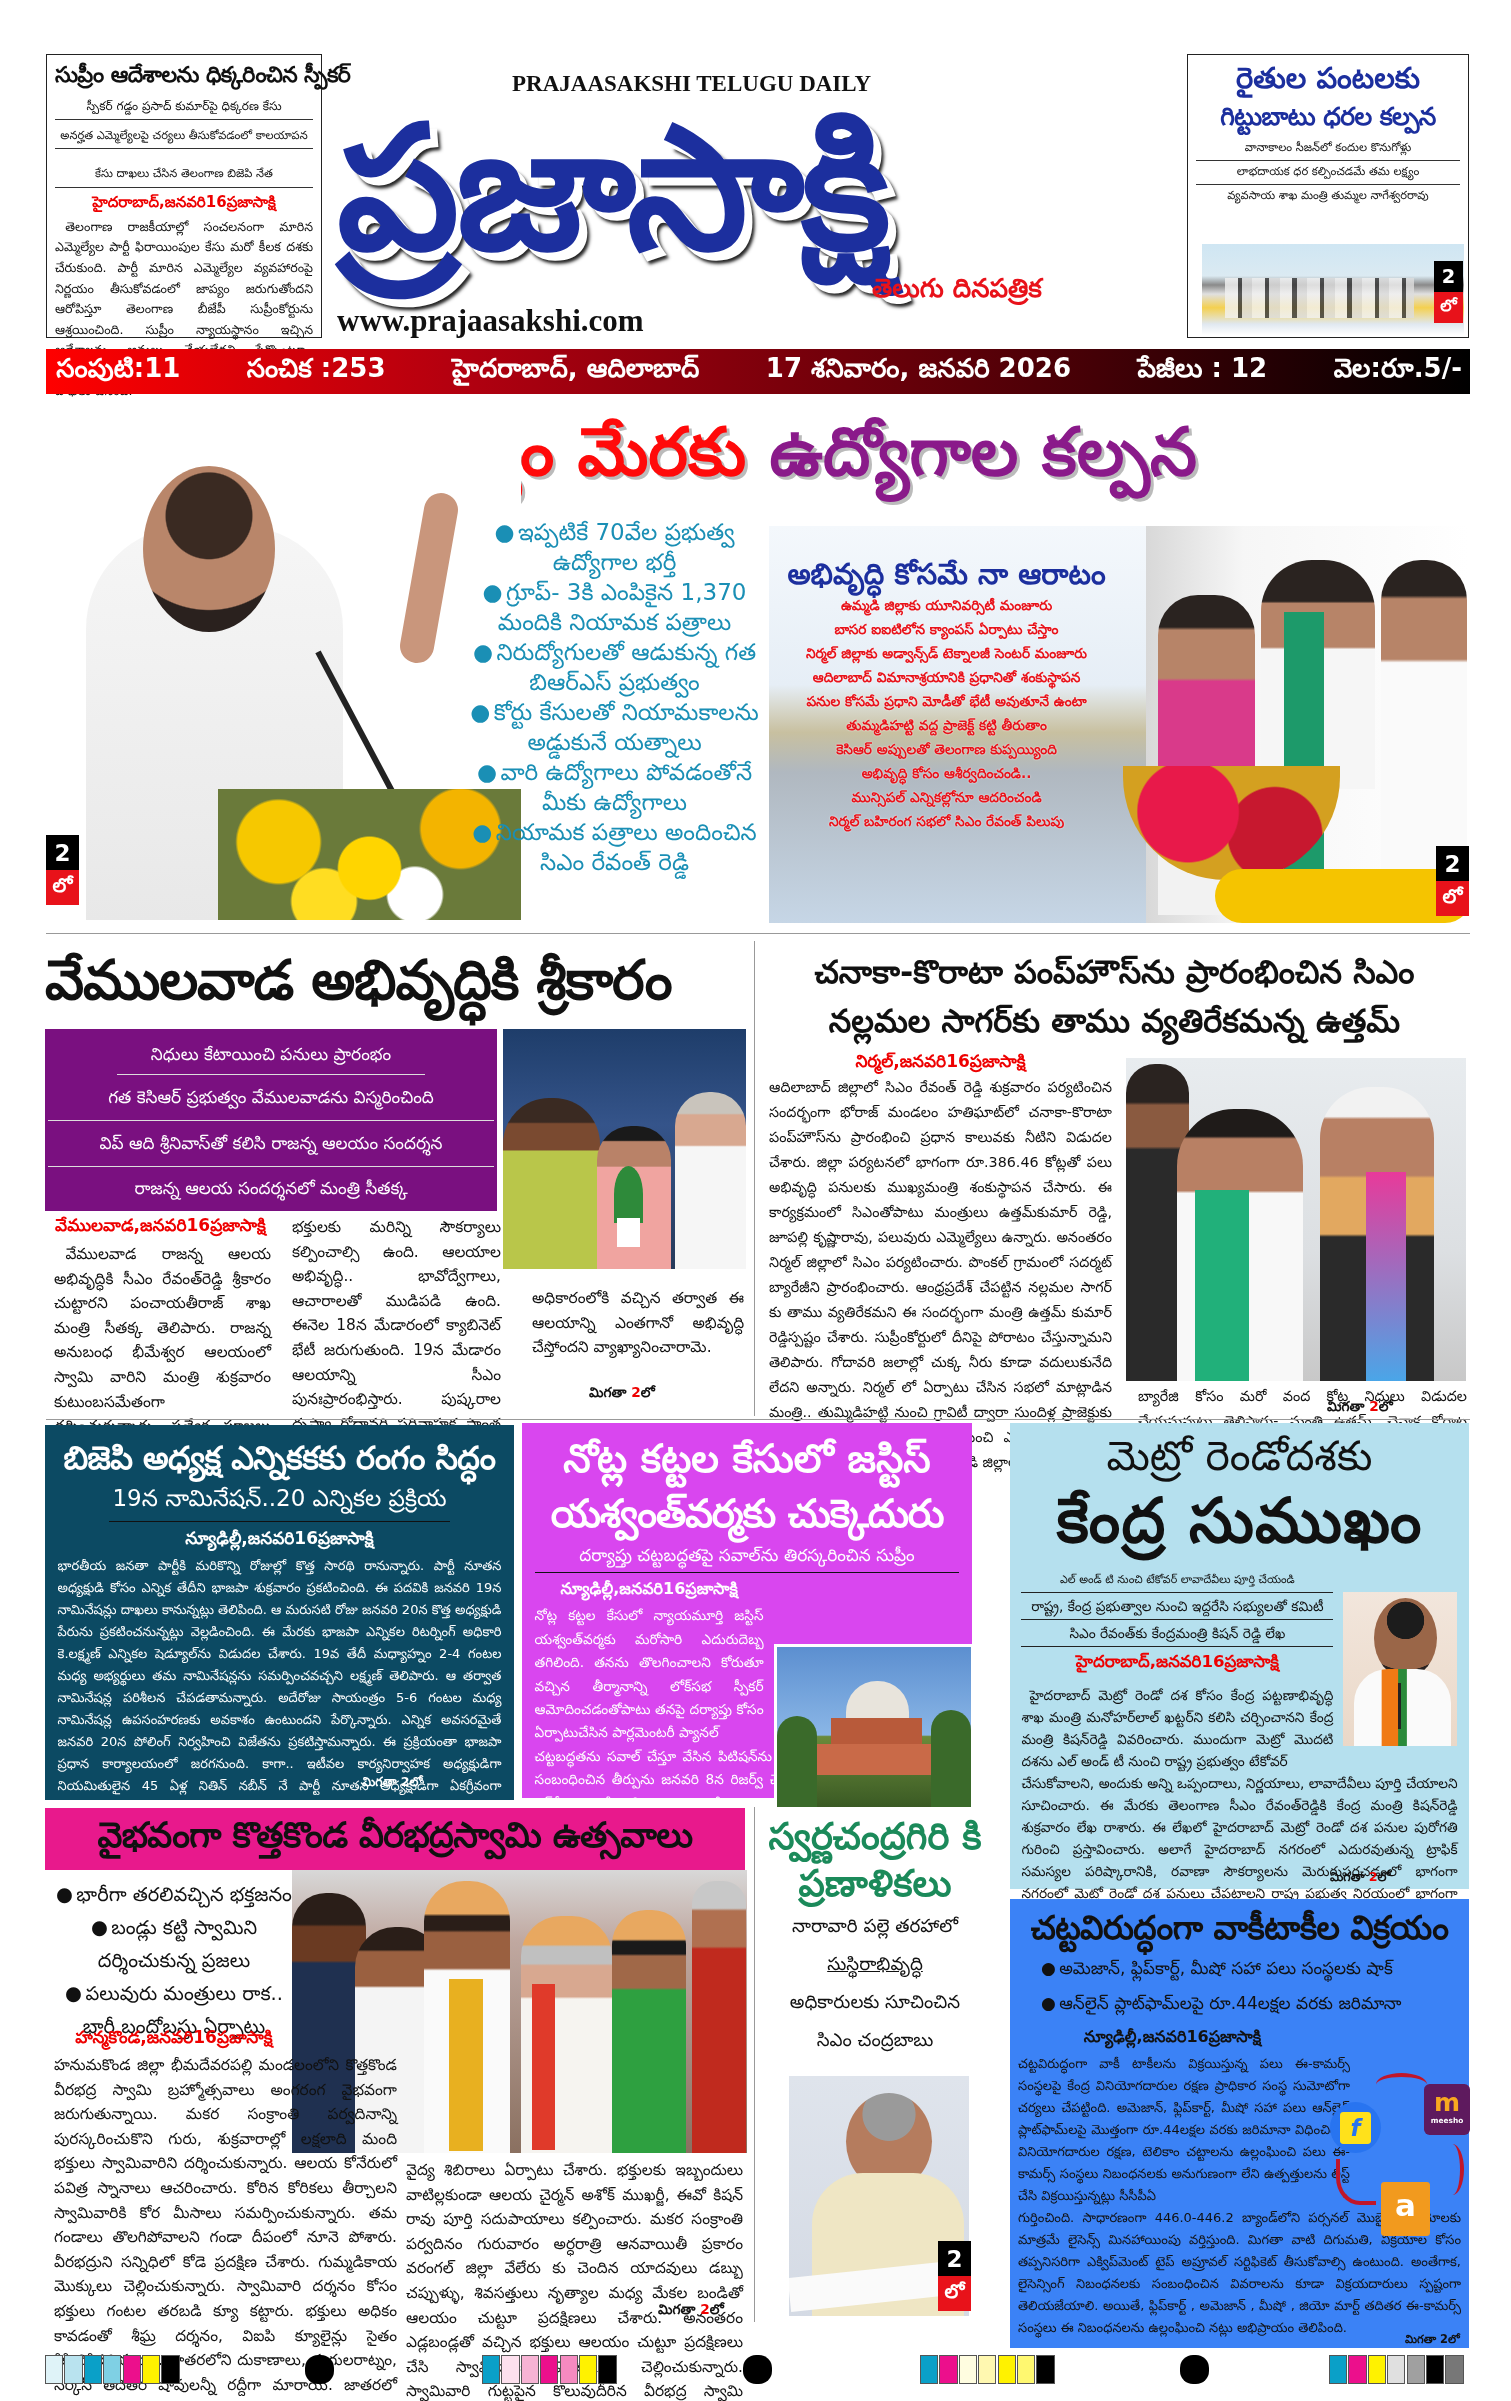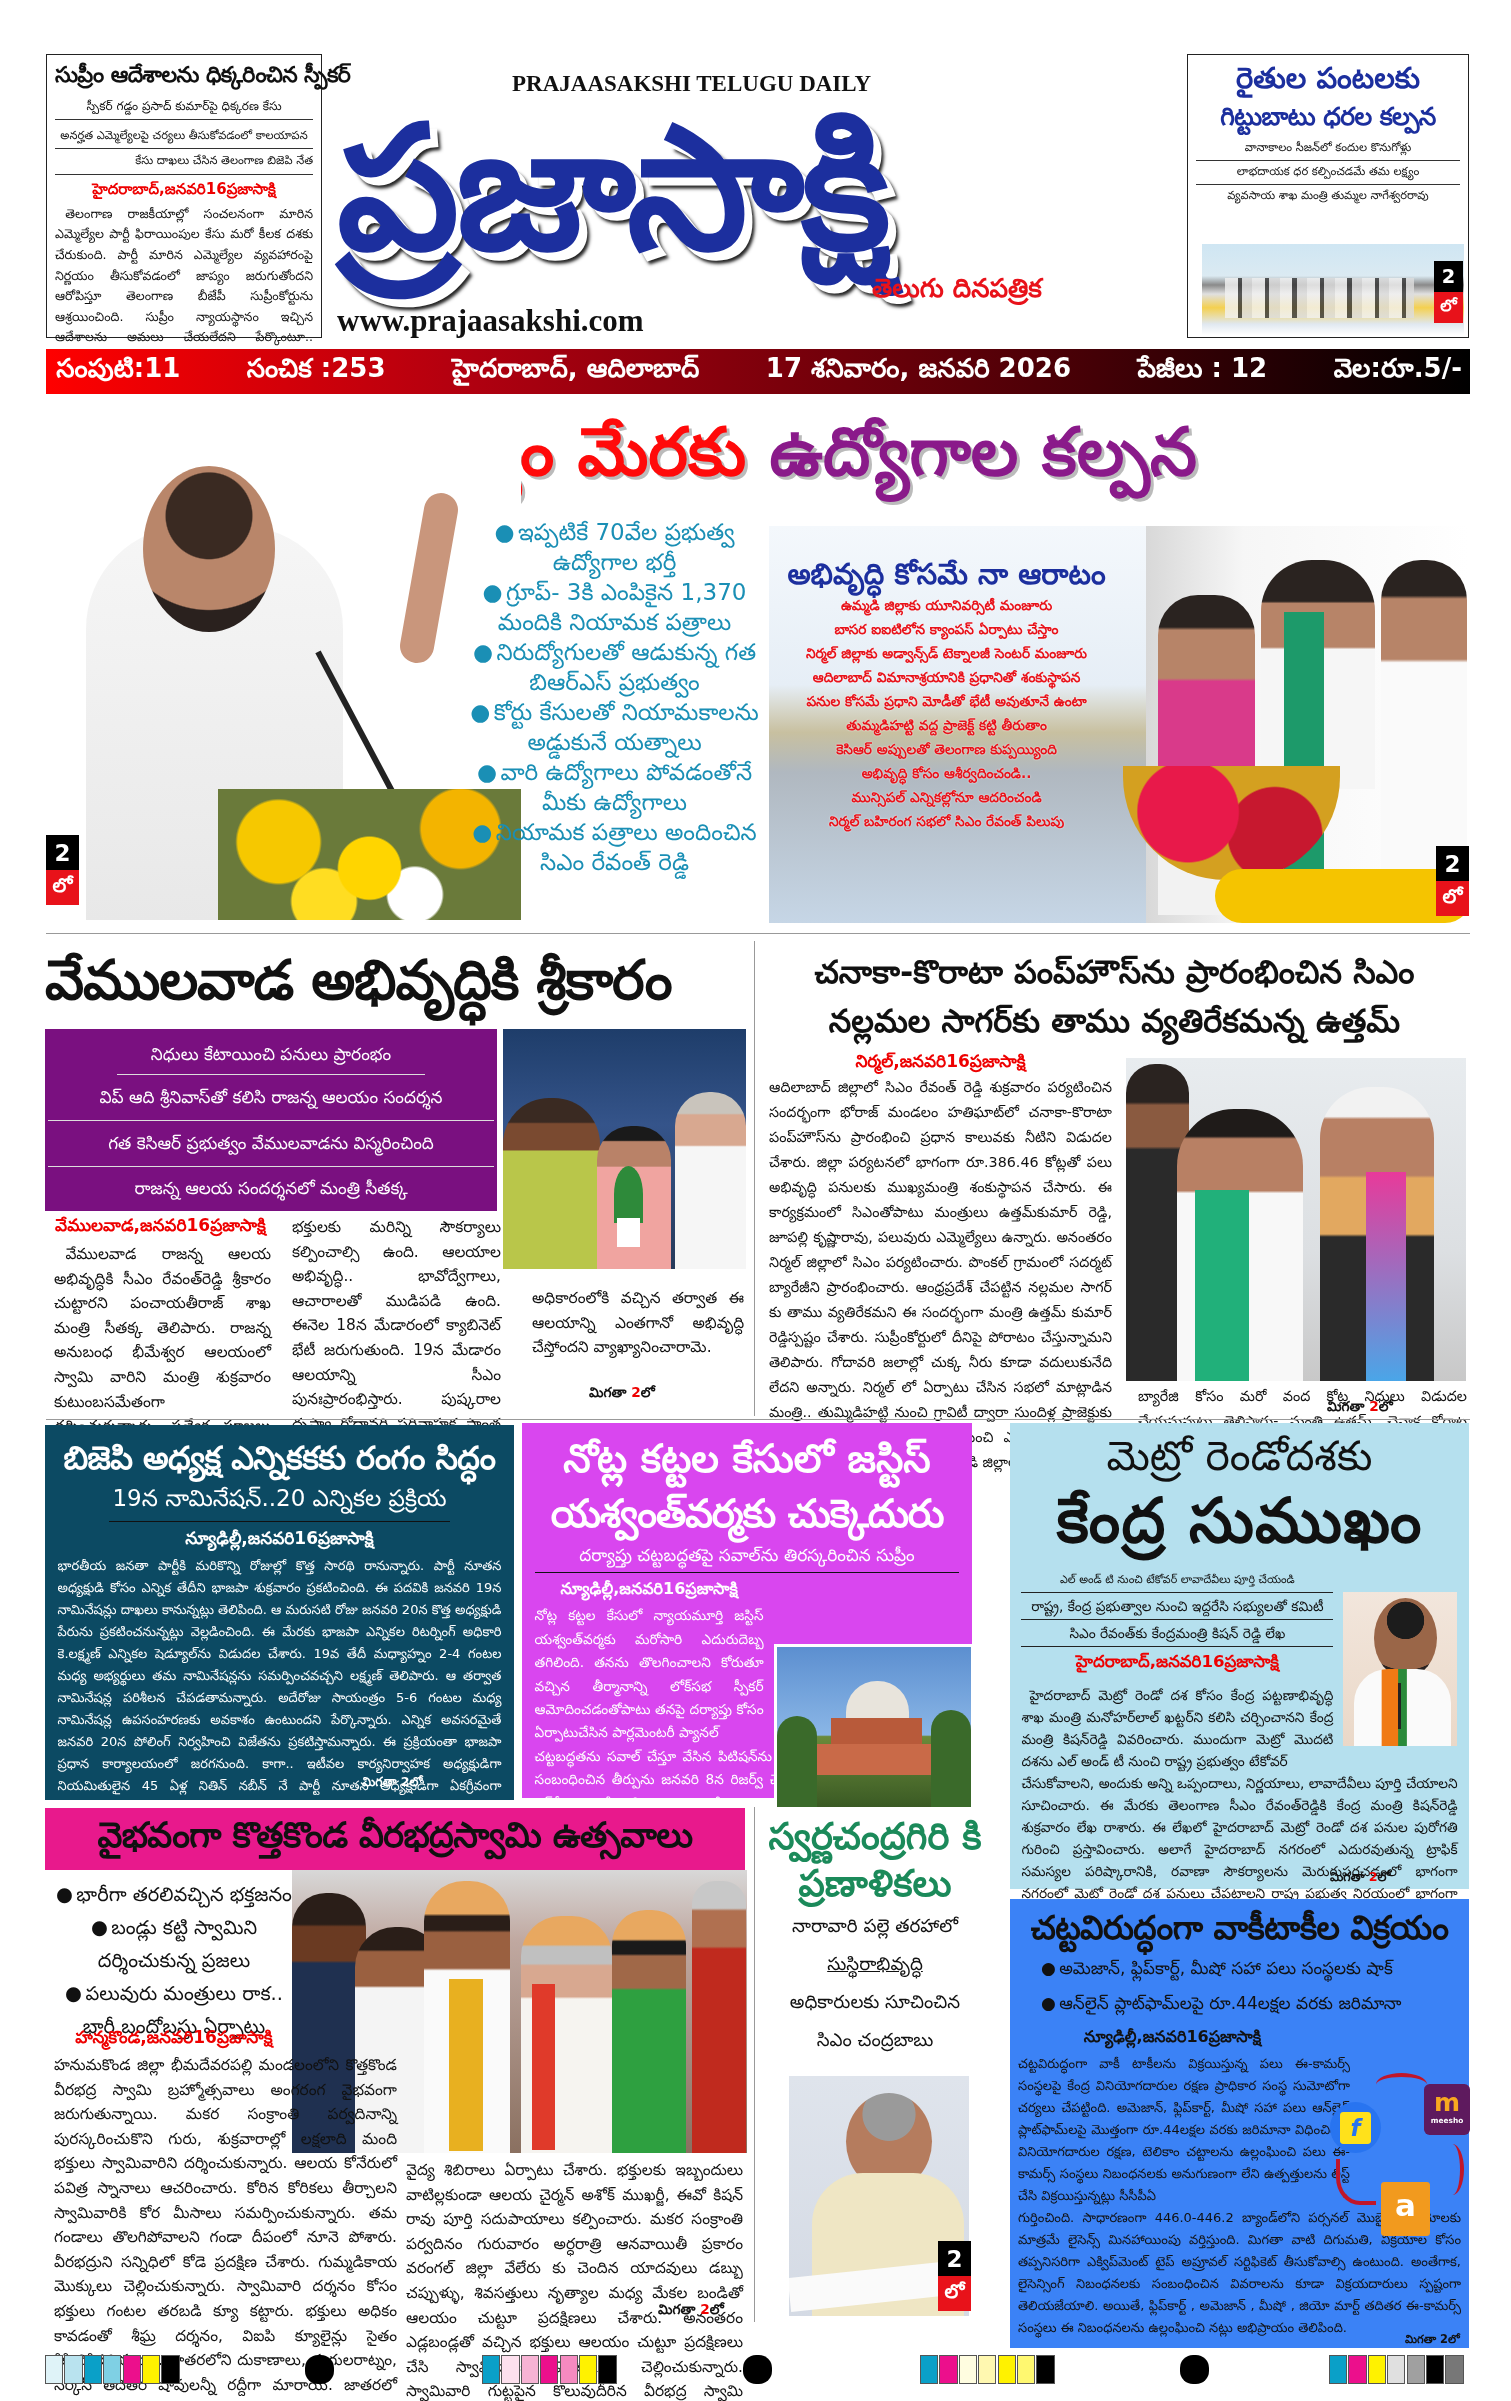--- a/index.html
+++ b/index.html
@@ -20,21 +20,21 @@
 </style>
 </head>
 <body>
 
 <div>
 
   <div class="abs" style="left:46px;top:54px;width:276px;height:284px;border:1.1px solid #222;padding:6.9px 8px;">
     <div style="font-weight:bold;font-size:22px;text-align:center;letter-spacing:-0.6px;white-space:nowrap;">సుప్రీం ఆదేశాలను ధిక్కరించిన స్పీకర్</div>
     <div style="font-size:12px;text-align:center;margin-top:5.7px;padding-bottom:3.4px;border-bottom:1.1px solid #333;">స్పీకర్ గడ్డం ప్రసాద్ కుమార్‌పై ధిక్కరణ కేసు</div>
     <div style="font-size:11.4px;text-align:center;margin-top:8px;padding-bottom:3.4px;border-bottom:1.1px solid #333;white-space:nowrap;overflow:hidden;">అనర్హత ఎమ్మెల్యేలపై చర్యలు తీసుకోవడంలో కాలయాపన</div>
-    <div style="font-size:11.4px;text-align:right;margin-top:4px;padding-bottom:3.4px;border-bottom:1.1px solid #333;">కేసు దాఖలు చేసిన తెలంగాణ బిజెపి నేత</div>
+    <div style="font-size:11.4px;text-align:center;margin-top:17px;padding-bottom:3.4px;border-bottom:1.1px solid #333;">కేసు దాఖలు చేసిన తెలంగాణ బిజెపి నేత</div>
     <div class="dateline" style="font-size:15px;margin-top:5.7px;">హైదరాబాద్,జనవరి16ప్రజాసాక్షి</div>
     <p class="body" style="font-size:12.6px;line-height:20.6px;margin-top:2.3px;text-indent:10.3px;">తెలంగాణ రాజకీయాల్లో సంచలనంగా మారిన ఎమ్మెల్యేల పార్టీ ఫిరాయింపుల కేసు మరో కీలక దశకు చేరుకుంది. పార్టీ మారిన ఎమ్మెల్యేల వ్యవహారంపై నిర్ణయం తీసుకోవడంలో జాప్యం జరుగుతోందని ఆరోపిస్తూ తెలంగాణ బీజేపీ సుప్రీంకోర్టును ఆశ్రయించింది. సుప్రీం న్యాయస్థానం ఇచ్చిన ఆదేశాలను అమలు చేయలేదని పేర్కొంటూ.. తెలంగాణ శాసనసభ స్పీకర్‌పై కోర్టు ధిక్కరణ పిటిషన్ దాఖలు చేసింది.</p>
   </div>
 
   <div class="abs" style="left:512px;top:71px;font-family:'Liberation Serif',serif;font-weight:bold;font-size:23px;color:#111;letter-spacing:0px;">PRAJAASAKSHI TELUGU DAILY</div>
   <div class="abs" style="left:337px;top:94px;font-weight:bold;font-size:172px;line-height:189px;color:#1c2f9e;letter-spacing:-3.4px;text-shadow:8px 8px 0 #fff,10.3px 11.4px 3.4px #222;">ప్రజాసాక్షి</div>
   <div class="abs" style="left:337px;top:303px;font-family:'Liberation Serif',serif;font-weight:bold;font-size:31px;color:#111;">www.prajaasakshi.com</div>
   <div class="abs" style="left:872px;top:273px;font-weight:bold;font-size:26px;color:#e8121a;">తెలుగు దినపత్రిక</div>
 
   <div class="abs" style="left:1187px;top:54px;width:282px;height:284px;border:1.1px solid #222;padding:5.7px 8px;">
@@ -118,22 +118,22 @@
     <div class="lo">లో</div>
   </div>
 </div>
 
 <div class="abs thin" style="left:46px;top:933px;width:1424px;"></div>
 
 <div>
   <div class="abs" style="left:45px;top:946px;width:703px;font-weight:bold;font-size:55px;line-height:69px;white-space:nowrap;letter-spacing:-1.1px;">వేములవాడ అభివృద్ధికి శ్రీకారం</div>
   <div class="abs" style="left:45px;top:1029px;width:452px;height:182px;background:#7a1080;color:#fff;font-size:17px;text-align:center;padding:4.6px 3.4px;">
     <div style="line-height:40px;border-bottom:1.1px solid #ddd;margin:0 69px;">నిధులు కేటాయించి పనులు ప్రారంభం</div>
+    <div style="line-height:45px;border-bottom:1.1px solid #ddd;">గత కెసిఆర్ ప్రభుత్వం వేములవాడను విస్మరించింది</div>
     <div style="line-height:45px;border-bottom:1.1px solid #ddd;white-space:nowrap;">విప్ ఆది శ్రీనివాస్‌తో కలిసి రాజన్న ఆలయం సందర్శన</div>
-    <div style="line-height:45px;border-bottom:1.1px solid #ddd;">గత కెసిఆర్ ప్రభుత్వం వేములవాడను విస్మరించింది</div>
     <div style="line-height:42px;">రాజన్న ఆలయ సందర్శనలో మంత్రి సీతక్క</div>
   </div>
   <div class="photo" style="left:503px;top:1029px;width:243px;height:240px;background:linear-gradient(180deg,#1e3d6a 0%,#35548a 40%,#263a5a 100%);">
     <div style="position:absolute;left:0;top:69px;width:97px;height:172px;background:linear-gradient(180deg,#3a2a22 0 14%,#7a4a30 15% 30%,#b9c64a 31%);border-radius:46px 46px 0 0;"></div>
     <div style="position:absolute;left:94px;top:97px;width:74px;height:143px;background:linear-gradient(180deg,#1a1a1a 0 10%,#b98268 11% 28%,#f0a4a0 29%);border-radius:34px 34px 0 0;"></div>
     <div style="position:absolute;left:172px;top:63px;width:71px;height:177px;background:linear-gradient(180deg,#c9c4bc 0 12%,#d8a890 13% 30%,#f6f6f6 31%);border-radius:34px 34px 0 0;"></div>
     <div style="position:absolute;left:111px;top:137px;width:29px;height:57px;background:#2e8a3a;border-radius:50% 50% 0 0;"></div>
     <div style="position:absolute;left:114px;top:189px;width:23px;height:29px;background:#fff;"></div>
   </div>
   <div class="abs dateline" style="left:46px;top:1215px;width:229px;">వేములవాడ,జనవరి16ప్రజాసాక్షి</div>

